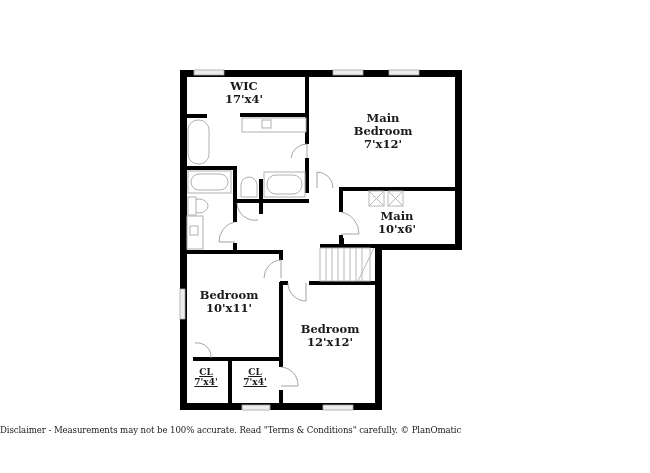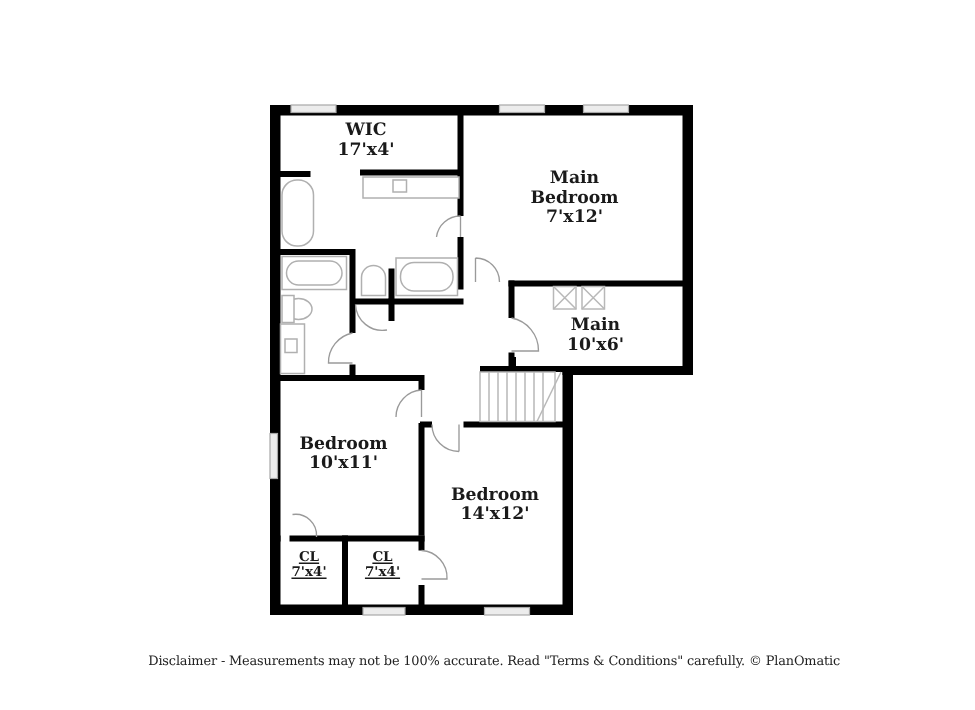--- a/index.html
+++ b/index.html
@@ -20,22 +20,22 @@
       white-space: nowrap;
       transform: translateX(-50%);
     }
     .label .name { display: block; }
     .label .dim { display: block; }
     .lg { font-size: 11.5px; }
     .sm { font-size: 9px; text-decoration: underline; }
     .disclaimer {
       position: absolute;
       left: 0; width: 560px;
-      top: 436px;
-      text-align: right;
+      top: 425px;
+      text-align: left;
       font-family: "DejaVu Serif", "Liberation Serif", serif;
       font-size: 8.6px;
       color: #222222;
       letter-spacing: -0.1px;
     }
   </style>
 </head>
 <body>
 
 <div class="plan">
@@ -184,21 +184,21 @@
     <span class="dim">10'x6'</span>
   </div>
 
   <div class="label lg" style="left:229px; top:289px;">
     <span class="name">Bedroom</span>
     <span class="dim">10'x11'</span>
   </div>
 
   <div class="label lg" style="left:330px; top:323px;">
     <span class="name">Bedroom</span>
-    <span class="dim">14'x12'</span>
+    <span class="dim">12'x12'</span>
   </div>
 
   <div class="label sm" style="left:206px; top:367px;">
     <span class="name">CL</span>
     <span class="dim">7'x4'</span>
   </div>
 
   <div class="label sm" style="left:255px; top:367px;">
     <span class="name">CL</span>
     <span class="dim">7'x4'</span>

